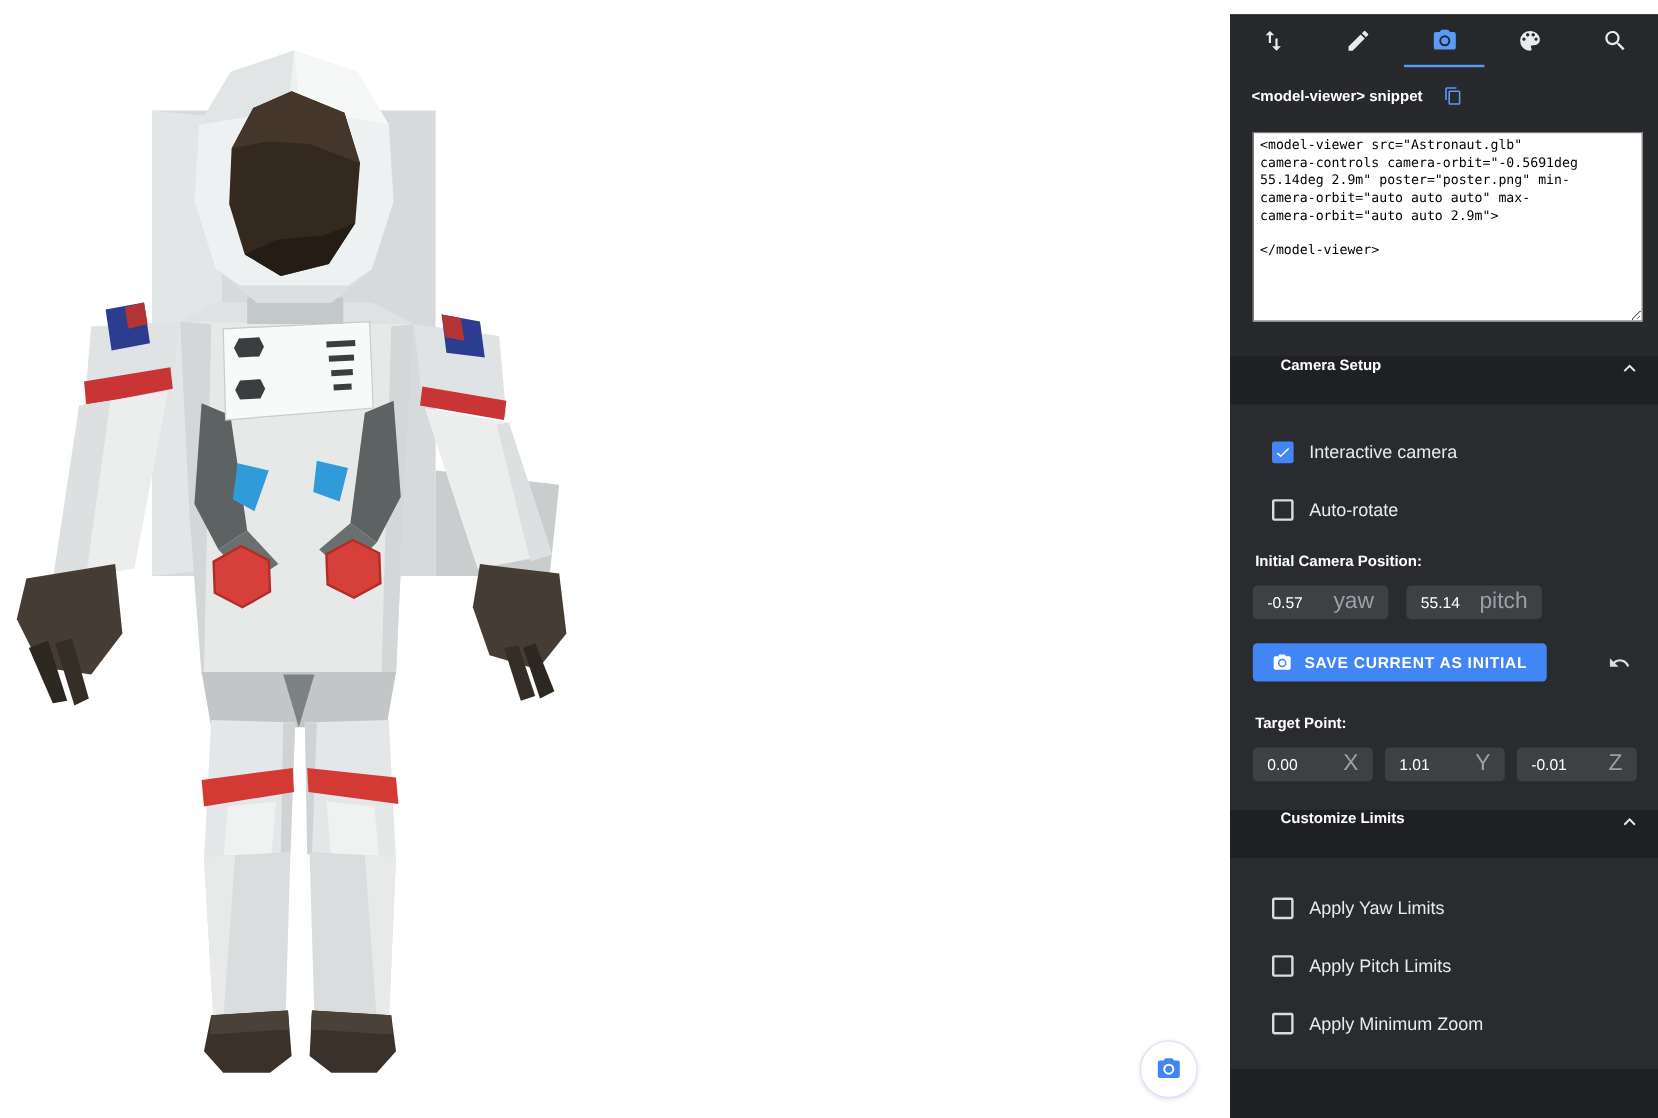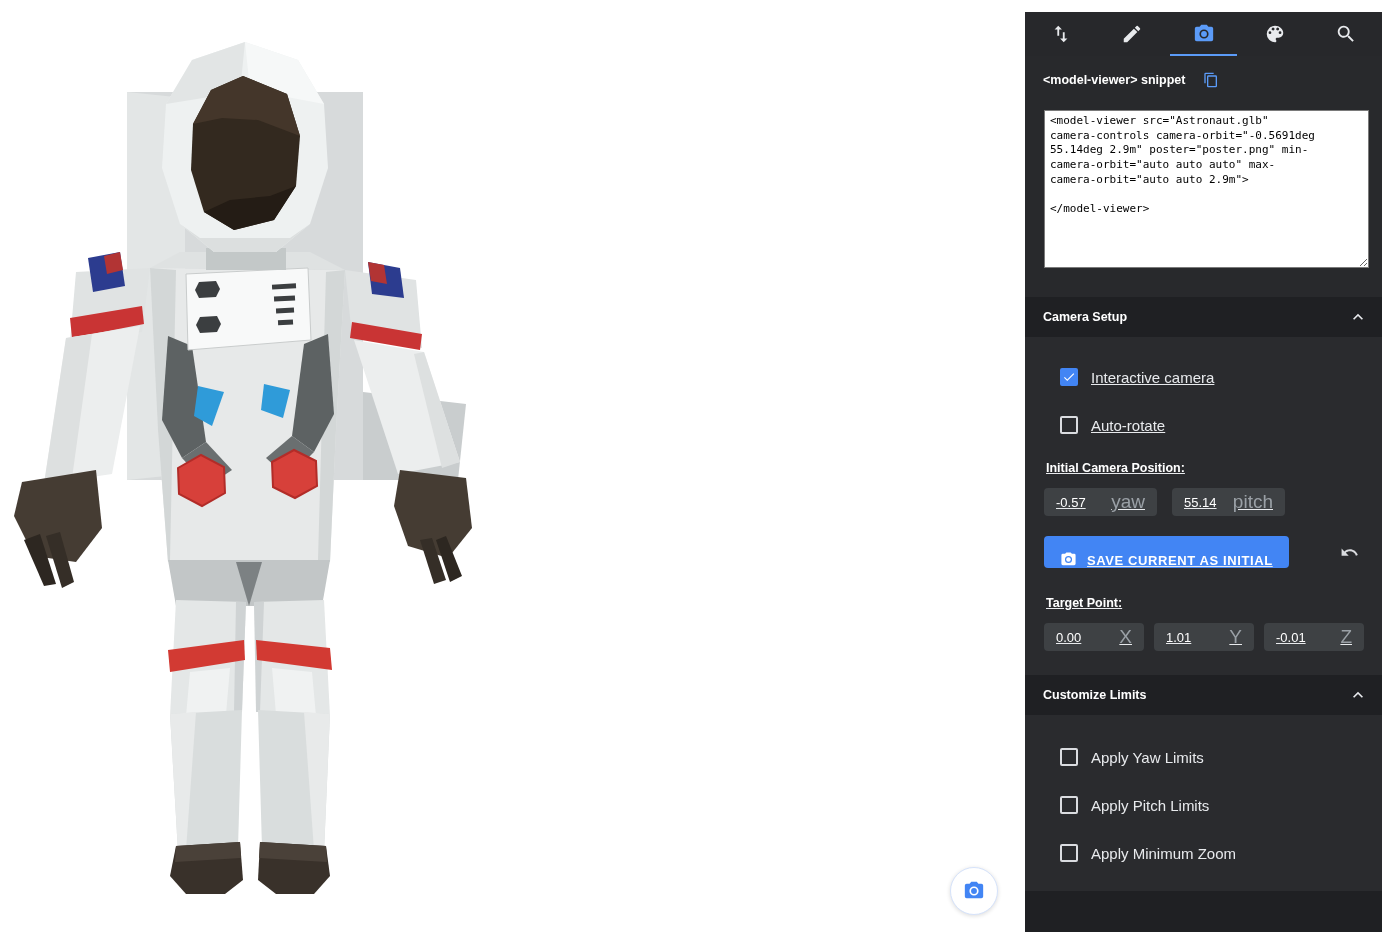--- a/index.html
+++ b/index.html
@@ -47,29 +47,29 @@
   .copy-btn svg { width:16px; height:16px; }
   textarea.code {
     display:block; margin:18px 13px 0 19px; width:325px; height:158px;
     background:#ffffff; color:#000000;
     font-family:"DejaVu Sans Mono", monospace; font-size:11px; line-height:1.33;
     padding:3px 5px; border:1px solid #7a7a7a; border-radius:0;
     resize:both; white-space:pre-wrap;
   }
 
   .section-header {
-    height:40px; display:flex; align-items:center;
-    padding:0 14px 0 18px; background:#1f2023; cursor:pointer;
+    height:40px; display:flex; align-items:flex-start;
+    padding:0 14px 0 18px; background:#1f2023; cursor:pointer;margin-left:24px;
   }
   .section-title { font-weight:bold; font-size:12.5px; color:#ffffff; }
   .chevron { margin-left:auto; color:#e8eaed; display:flex; }
   .chevron svg { width:20px; height:20px; }
 
   .section-content { background:#2a2b2e; }
-  .camera-content { padding:30px 0 24px;text-decoration:underline; }
+  .camera-content { padding:30px 0 24px; }
   .limits-content { padding:32px 0 28px; }
 
   .check-row { display:flex; align-items:center; height:20px; padding-left:35px; margin-bottom:28px; cursor:pointer; }
   .check-row:last-child { margin-bottom:0; }
   .checkbox {
     width:18px; height:18px; border:2px solid #dadce0; border-radius:2px;
     display:flex; align-items:center; justify-content:center; flex:0 0 18px;
     background:transparent;
   }
   .checkbox.checked { background:#4285f4; border-color:#4285f4; }
@@ -85,21 +85,21 @@
     width:113px; height:28px; background:#3e4144; border-radius:4px;
     display:flex; align-items:center; padding:0 12px; cursor:text;
   }
   .field.small { width:100px; }
   .field .val { font-size:13px; color:#ffffff; }
   .field .suffix { margin-left:auto; font-size:19px; color:#9aa0a6; }
 
   .save-row { display:flex; align-items:center; margin:0 13px 28px 19px; height:32px; }
   .save-btn {
     height:32px; background:#4285f4; color:#ffffff; border:none; border-radius:4px;
-    display:flex; align-items:flex-end; gap:10px; padding:0 16px;
+    display:flex; align-items:center; gap:10px; padding:0 16px;
     font-family:inherit; font-size:13px; font-weight:bold; letter-spacing:.6px;
     cursor:pointer;
   }
   .save-btn svg { width:17px; height:17px; }
   .undo-btn { margin-left:auto; color:#dadce0; cursor:pointer; display:flex; margin-right:10px; }
   .undo-btn svg { width:19px; height:19px; }
 </style>
 </head>
 <body>
 

